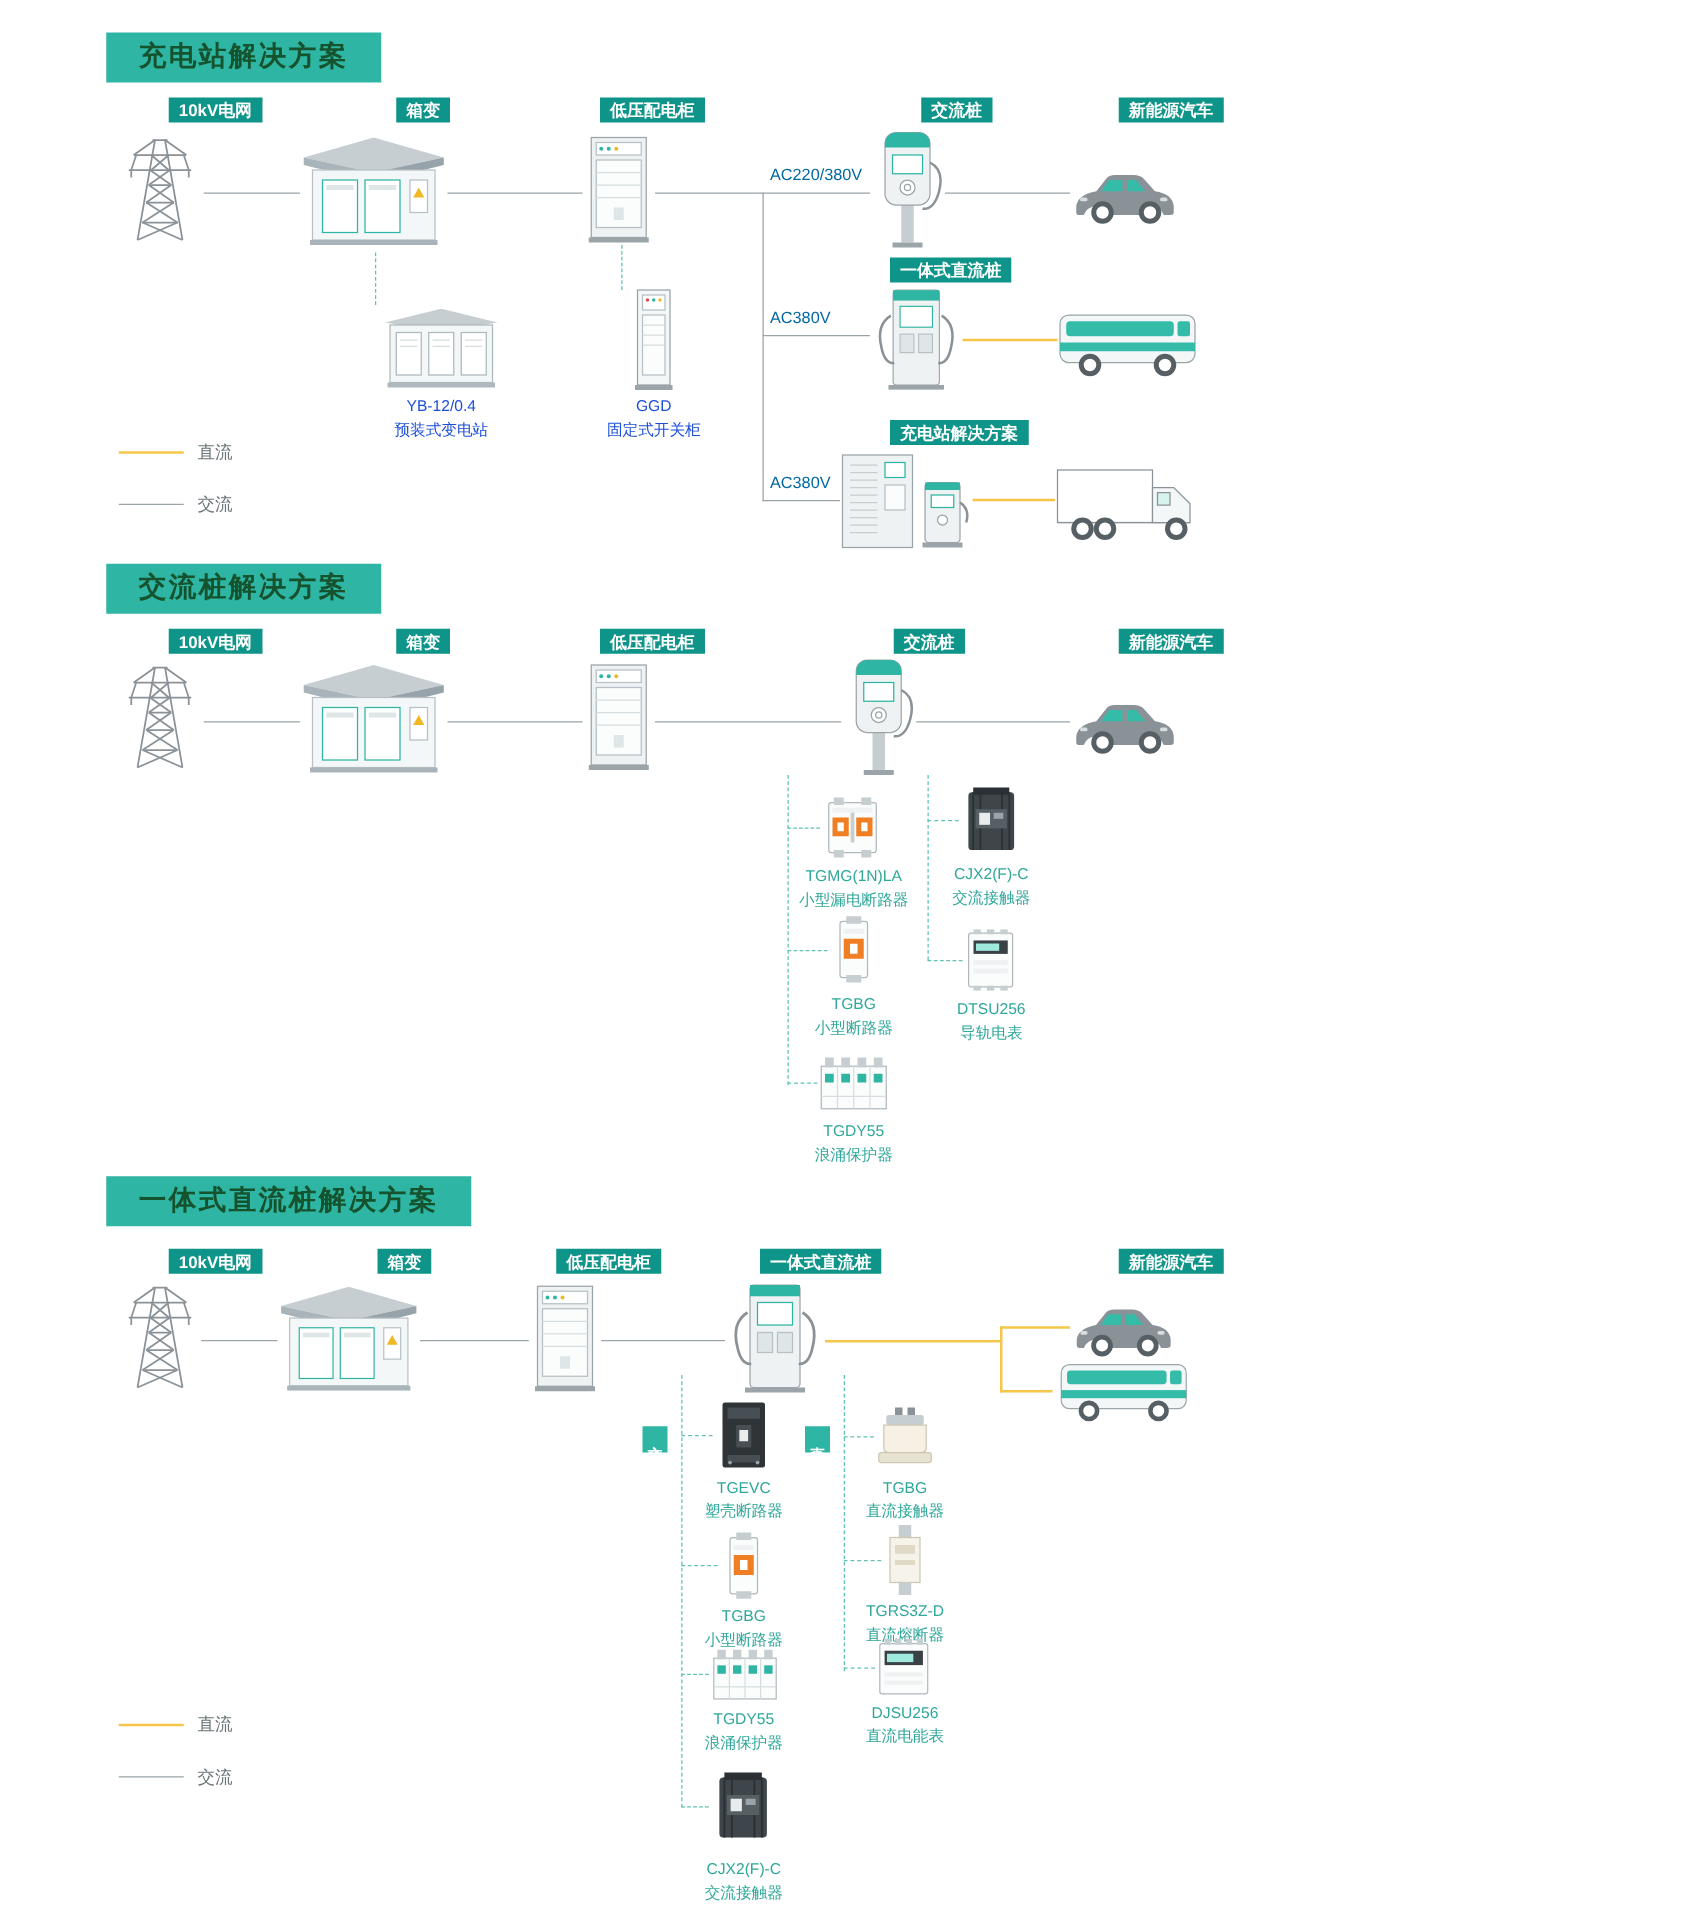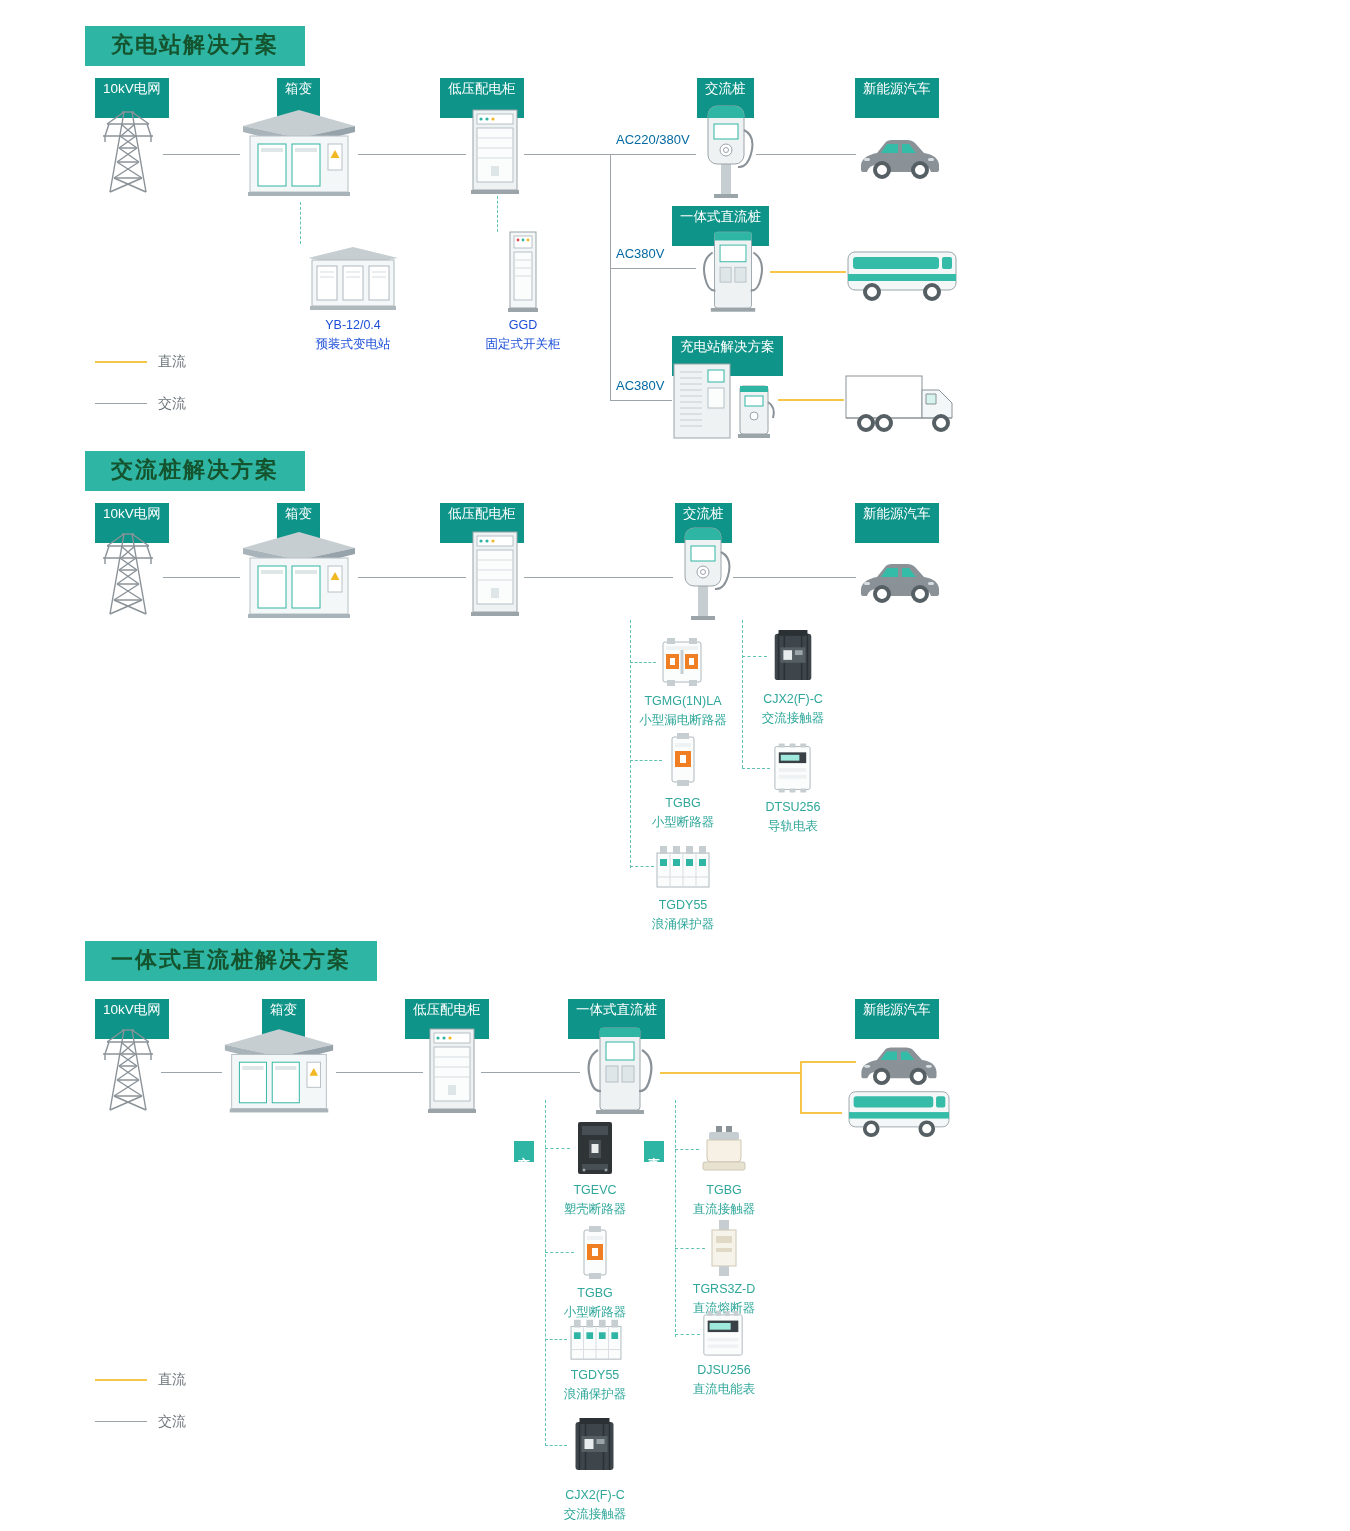--- a/index.html
+++ b/index.html
@@ -1,20 +1,20 @@
 <!DOCTYPE html>
 <html><head>
 <meta charset="utf-8">
 <style>
   * { margin:0; padding:0; box-sizing:border-box; }
   body { font-family:"Liberation Sans","DejaVu Sans",sans-serif; background:#fff; }
   .canvas { position:relative; width:1350px; height:1531px; background:#fff; overflow:hidden; }
   .abs { position:absolute; }
   .sec-title { background:#2FB5A3; color:#14532d; font-size:22px; font-weight:bold; padding:4px 26px 6px; letter-spacing:2px; white-space:nowrap; }
-  .badge { background:#0E9488; color:#fff; font-size:13.5px; font-weight:normal; padding:2px 8px 20px; white-space:nowrap; }
+  .badge { background:#0E9488; color:#fff; font-size:13.5px; font-weight:bold; padding:2px 8px 0; white-space:nowrap;margin-left:40px; }
   .volt { color:#0369a1; font-size:13px; white-space:nowrap; }
   .cap { text-align:center; font-size:12.5px; line-height:1.5; color:#2FA79A; white-space:nowrap; }
   .cap.gray { color:#1d4ed8; }
   .ln-h { height:1px; background:#9AA4A9; }
   .ln-v { width:1px; background:#9AA4A9; }
   .dc.ln-h { height:2px; background:#F5C64A; }
   .dc.ln-v { width:2px; background:#F5C64A; }
   .dash-v { width:0; border-left:1px dashed #5FC2B3; }
   .dash-h { height:0; border-top:1px dashed #5FC2B3; }
   .side-tag { background:#2FB5A3; color:#fff; font-size:12px; font-weight:bold; writing-mode:vertical-rl; padding:6px 4px; line-height:1; letter-spacing:3px; }

